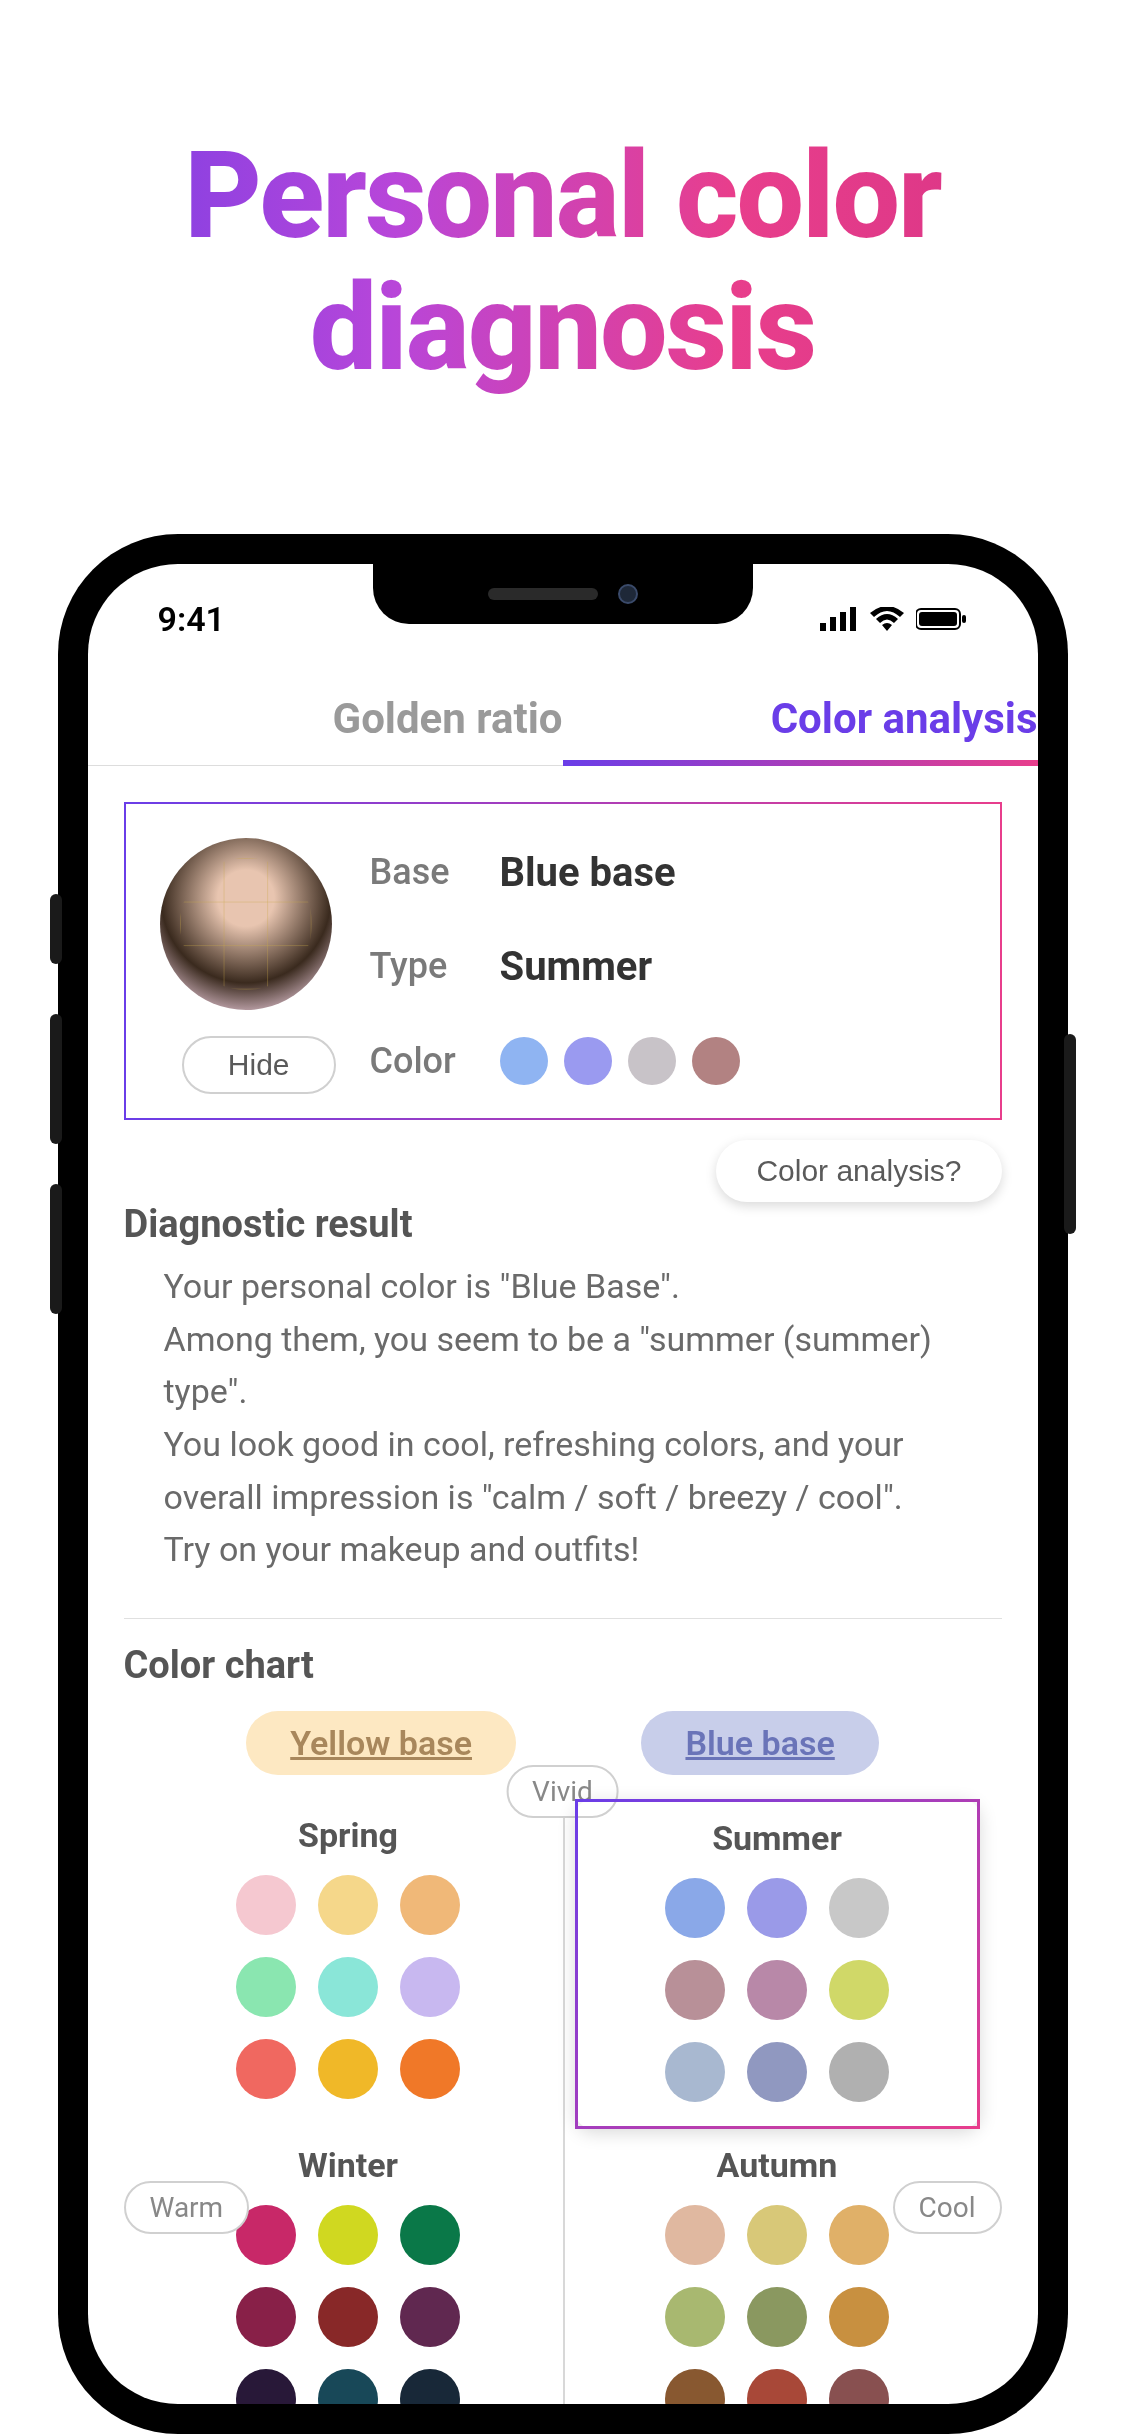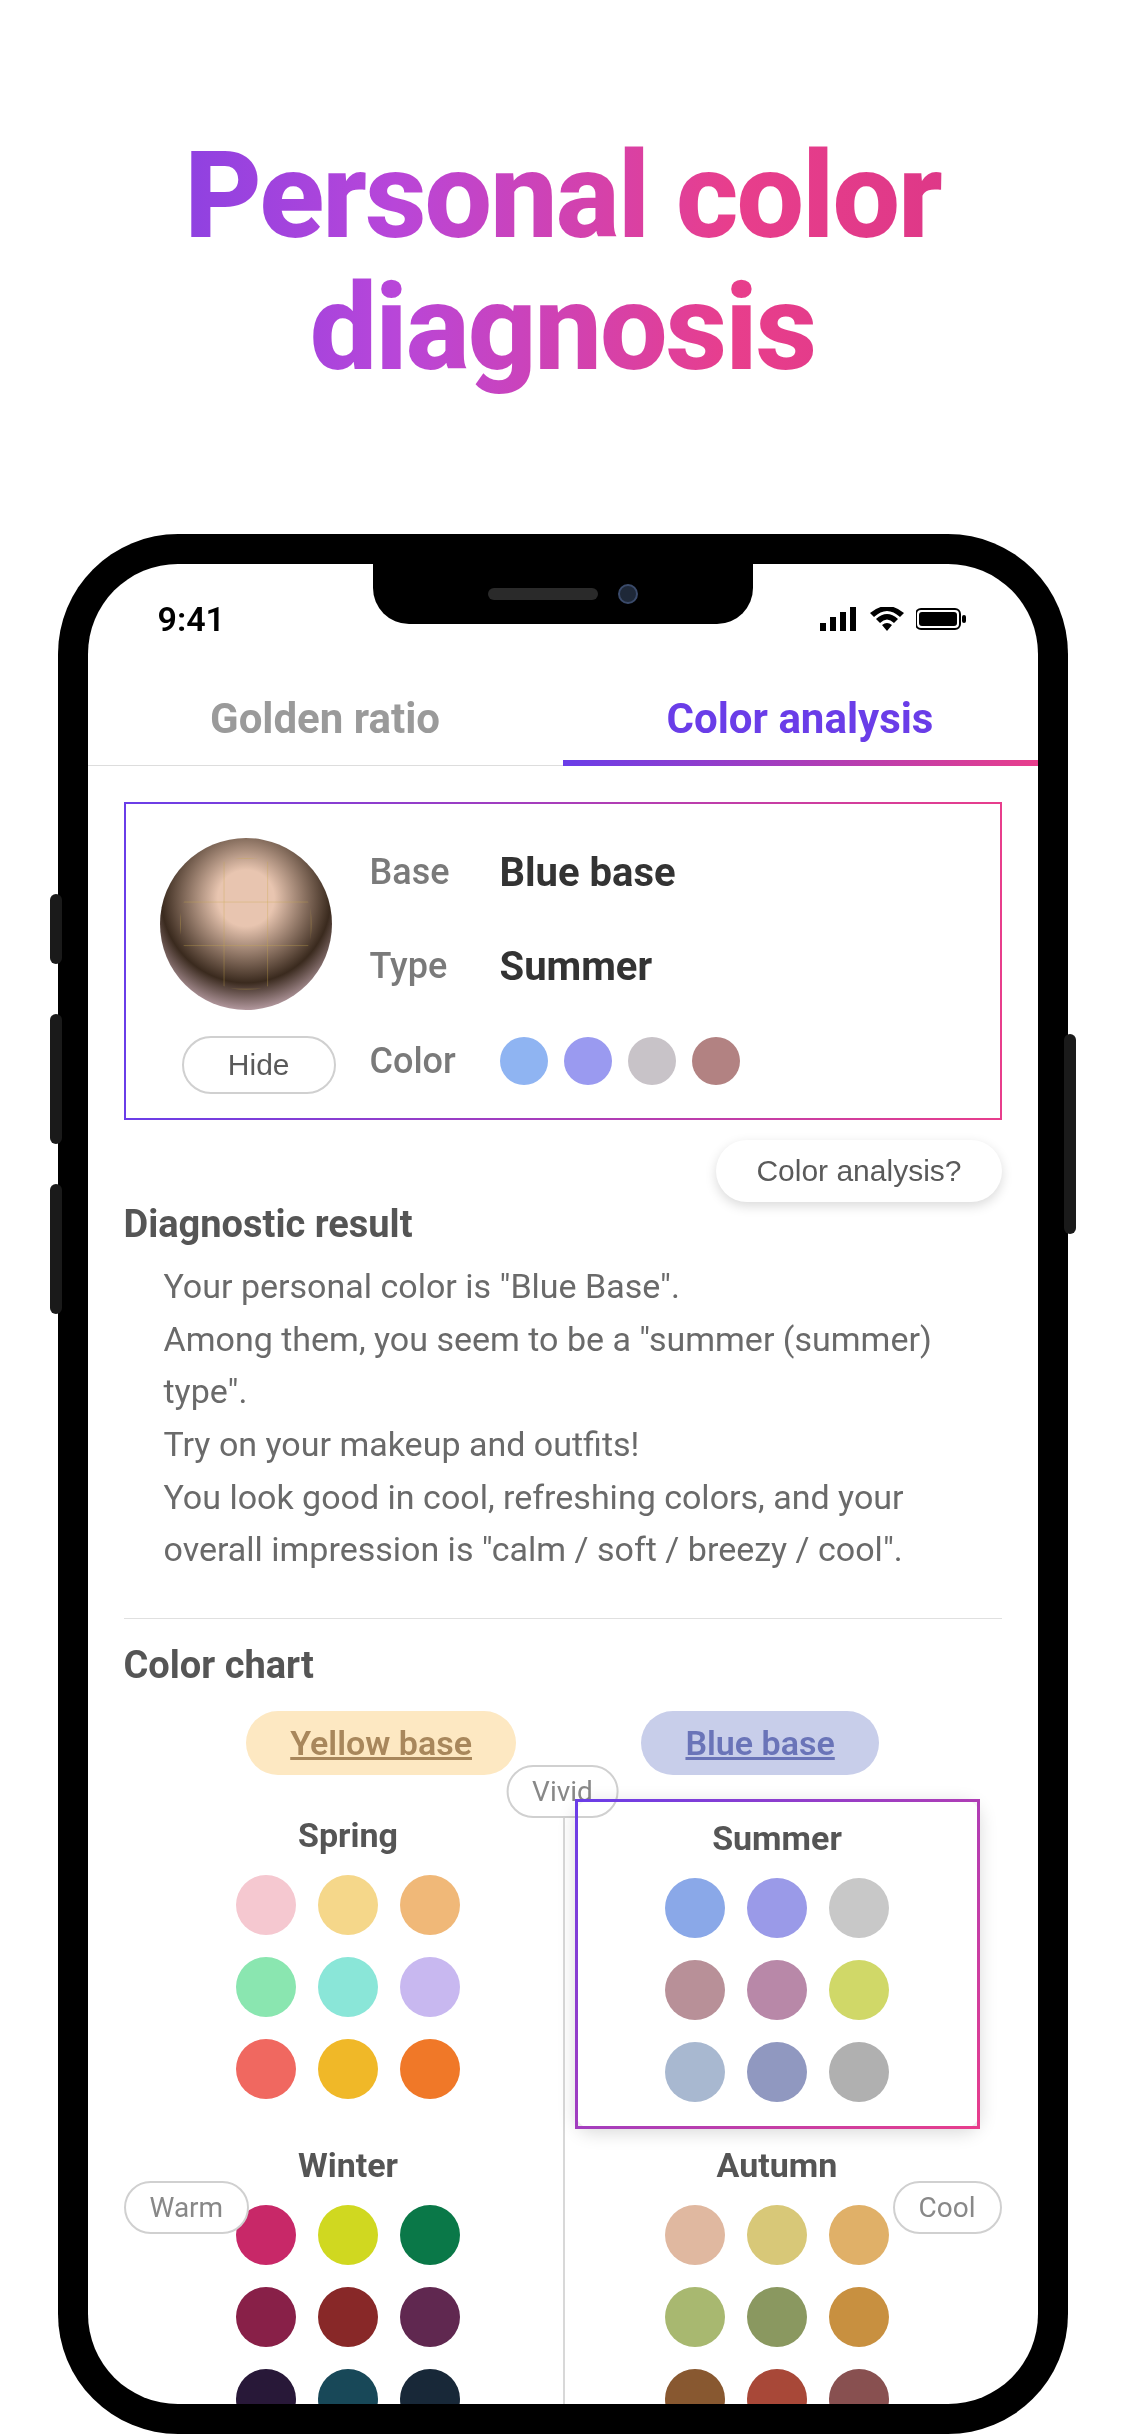--- a/index.html
+++ b/index.html
@@ -84,21 +84,21 @@
 .status-right { display: flex; gap: 12px; align-items: center; }
 .signal-icon svg, .wifi-icon svg, .battery-icon svg { display: block; }
 
 .tabbar {
   display: flex;
   border-bottom: 1px solid #ddd;
   margin-top: 18px;
 }
 .tab {
   flex: 1;
-  text-align: center;
+  text-align: right;
   font-size: 42px;
   font-weight: 700;
   padding: 22px 0;
   color: #9a9a9a;
   position: relative;
 }
 .tab.active { color: #6a3de8; }
 .tab.active::after {
   content: "";
   position: absolute;
@@ -270,22 +270,22 @@
             </div>
         </div>
       </div>
 
       <button class="help-btn">Color analysis?</button>
 
       <div class="section-title">Diagnostic result</div>
       <div class="result-body">
         <div>Your personal color is "Blue Base".</div>
         <div>Among them, you seem to be a "summer (summer) type".</div>
+        <div>You look good in cool, refreshing colors, and your overall impression is "calm / soft / breezy / cool".</div>
         <div>Try on your makeup and outfits!</div>
-        <div>You look good in cool, refreshing colors, and your overall impression is "calm / soft / breezy / cool".</div>
       </div>
 
       <div class="section-title">Color chart</div>
 
       <div class="chart-wrap">
         <div class="base-pills">
           <div class="pill pill-yellow">Yellow base</div>
           <div class="pill pill-blue">Blue base</div>
         </div>
         <div class="axis-line-v"></div>

